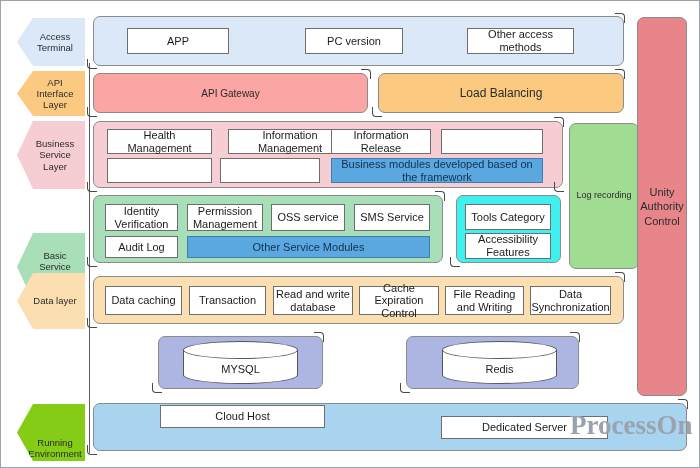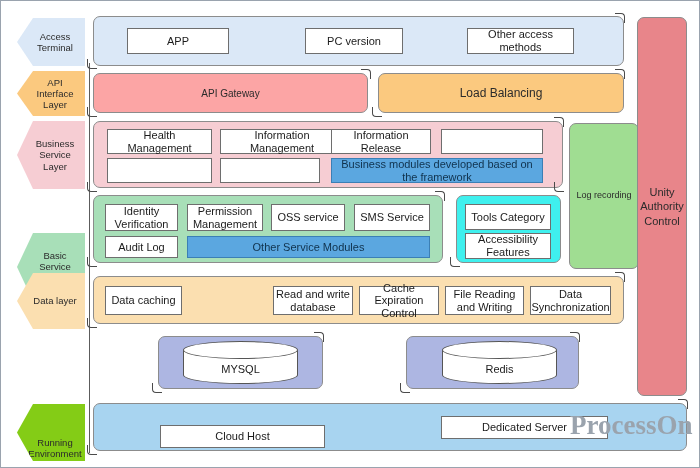--- a/index.html
+++ b/index.html
@@ -211,21 +211,21 @@
               display:flex;align-items:center;justify-content:center;font-size:12px;color:#2b2b2b;">Load Balancing</div>
 
   <div class="tick tr" style="left:360px;top:68px;"></div>
   <div class="tick tr" style="left:614px;top:68px;"></div>
   <div class="tick" style="left:86px;top:106px;"></div>
   <div class="tick" style="left:371px;top:106px;"></div>
 
   <div class="panel" style="left:92px;top:120px;width:470px;height:67px;background:#f6cdd3;"></div>
 
   <div class="box" style="left:106px;top:128px;width:105px;height:25px;">Health Management</div>
-  <div class="box" style="left:219px;top:128px;width:124px;height:25px;">Information Management</div>
+  <div class="box" style="left:227px;top:128px;width:124px;height:25px;">Information Management</div>
   <div class="box" style="left:330px;top:128px;width:100px;height:25px;">Information Release</div>
   <div class="box empty" style="left:440px;top:128px;width:102px;height:25px;"></div>
 
   <div class="box empty" style="left:106px;top:157px;width:105px;height:25px;"></div>
   <div class="box empty" style="left:219px;top:157px;width:100px;height:25px;"></div>
   <div class="box blue" style="left:330px;top:157px;width:212px;height:25px;">Business modules developed based on the framework</div>
 
   <div class="tick tr" style="left:553px;top:116px;"></div>
   <div class="tick" style="left:86px;top:181px;"></div>
   <div class="tick" style="left:553px;top:181px;"></div>
@@ -244,20 +244,21 @@
   <div class="box" style="left:464px;top:203px;width:86px;height:26px;">Tools Category</div>
   <div class="box" style="left:464px;top:232px;width:86px;height:26px;">Accessibility Features</div>
 
   <div class="tick tr" style="left:434px;top:190px;"></div>
   <div class="tick" style="left:86px;top:256px;"></div>
   <div class="tick" style="left:449px;top:256px;"></div>
 
   <div class="panel" style="left:92px;top:275px;width:531px;height:48px;background:#fbdfb0;"></div>
 
   <div class="box" style="left:104px;top:285px;width:77px;height:29px;">Data caching</div>
+  <div class="box" style="left:188px;top:285px;width:77px;height:29px;">Transaction</div>
   <div class="box" style="left:272px;top:285px;width:80px;height:29px;">Read and write database</div>
   <div class="box" style="left:358px;top:285px;width:80px;height:29px;">Cache Expiration Control</div>
   <div class="box" style="left:444px;top:285px;width:79px;height:29px;">File Reading and Writing</div>
   <div class="box" style="left:529px;top:285px;width:81px;height:29px;">Data Synchronization</div>
 
   <div class="tick tr" style="left:614px;top:271px;"></div>
   <div class="tick" style="left:86px;top:317px;"></div>
 
   <div class="panel" style="left:157px;top:335px;width:165px;height:53px;background:#adb6e2;"></div>
   <div class="cyl" style="left:182px;top:340px;width:115px;height:43px;">
@@ -275,21 +276,21 @@
     <div class="cap">Redis</div>
   </div>
 
   <div class="tick tr" style="left:313px;top:331px;"></div>
   <div class="tick tr" style="left:569px;top:331px;"></div>
   <div class="tick" style="left:151px;top:382px;"></div>
   <div class="tick" style="left:399px;top:382px;"></div>
 
   <div class="band" style="left:92px;top:402px;width:594px;height:48px;background:#a8d4f0;"></div>
 
-  <div class="box" style="left:159px;top:424px;width:165px;height:23px;">Cloud Host</div>
+  <div class="box" style="left:159px;top:404px;width:165px;height:23px;">Cloud Host</div>
   <div class="box" style="left:440px;top:415px;width:167px;height:23px;">Dedicated Server</div>
 
   <div class="tick tr" style="left:677px;top:398px;"></div>
   <div class="tick" style="left:86px;top:444px;"></div>
 
   <div class="vpanel small" style="left:568px;top:122px;width:70px;height:146px;background:#a0dd92;">Log recording</div>
 
   <div class="vpanel" style="left:636px;top:16px;width:50px;height:379px;background:#e8858a;">
     <div>
       <span style="display:block;">Unity</span>

